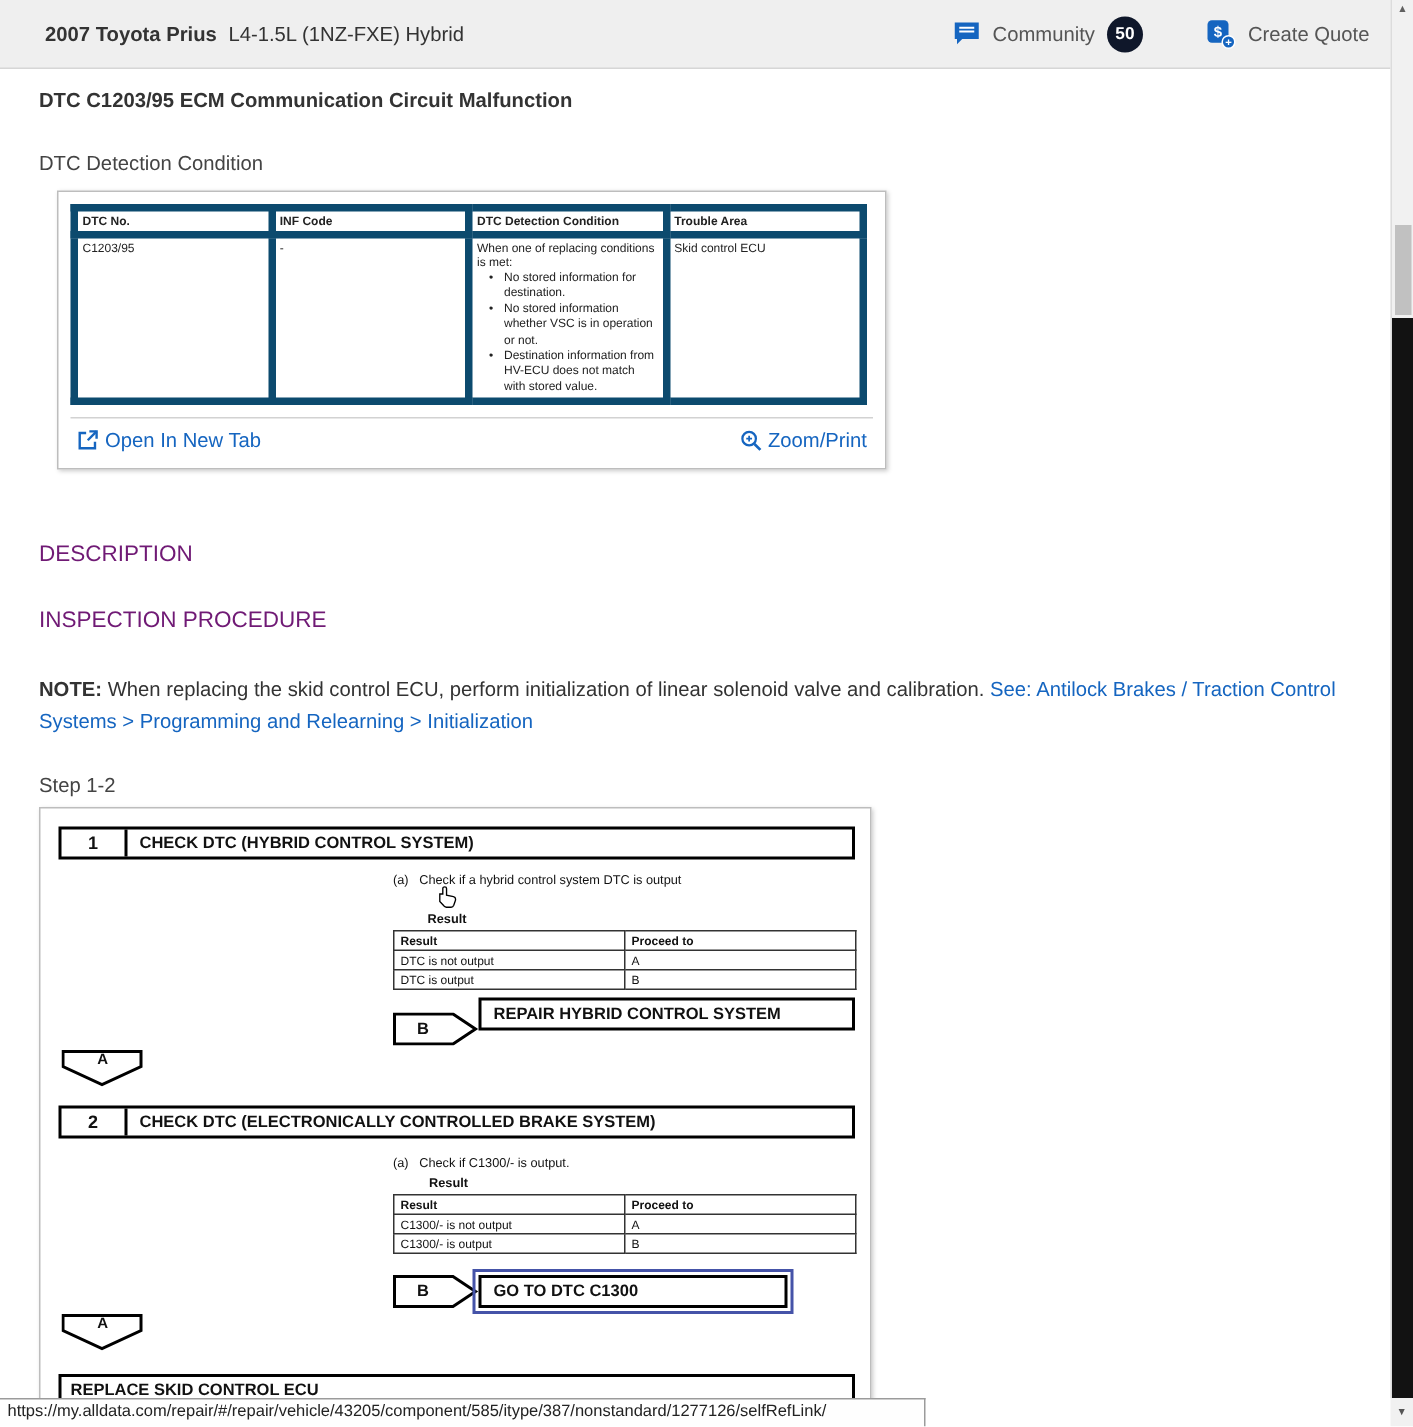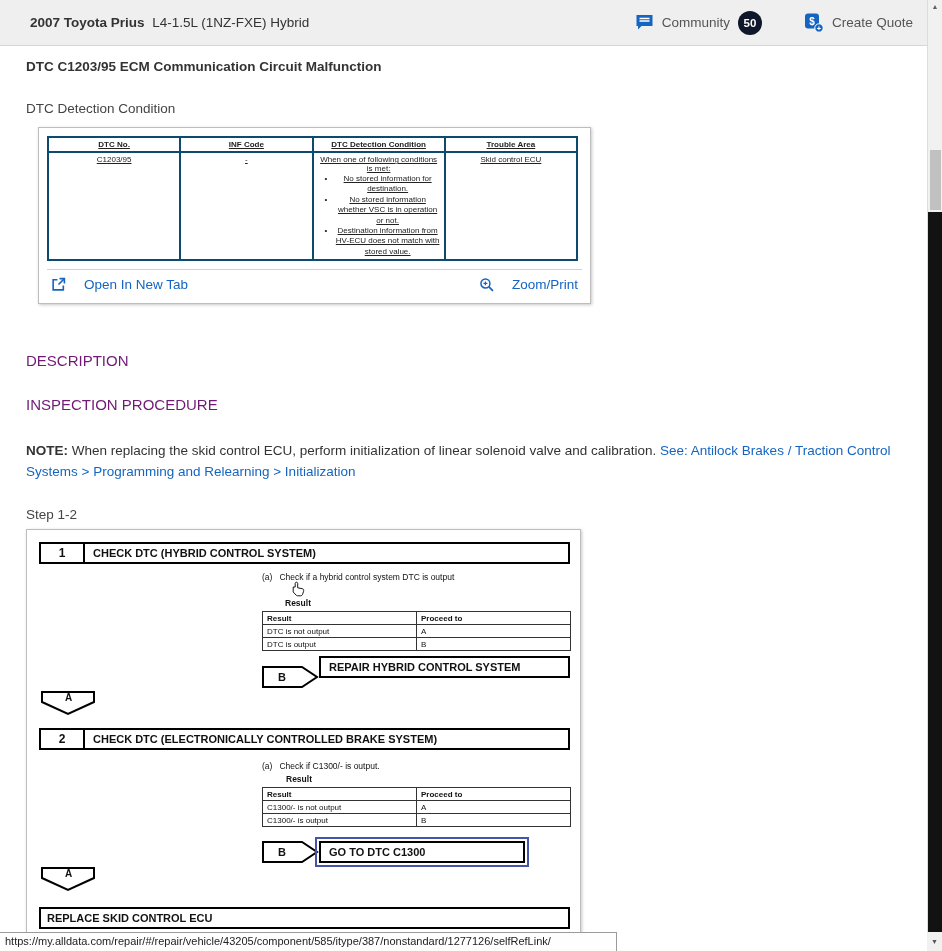--- a/index.html
+++ b/index.html
@@ -19,26 +19,26 @@
            line-height:24px; text-align:center; font-size:11.5px; font-weight:bold; }
 
   
   .content { position:absolute; top:46px; left:0; width:927px; height:886px; background:#fff; overflow:hidden; }
   .h-title { margin:13px 0 0 26px; font-size:13.5px; font-weight:bold; color:#333; }
   .sub-label { margin:27px 0 0 26px; font-size:13.5px; color:#444; }
   .panel { background:#fff; border:1px solid #bdbdbd; box-shadow:1px 1px 3px rgba(0,0,0,.22); }
   .panel1 { margin:11px 0 0 38px; width:553px; padding:8px; }
   .panel-footer { border-top:1px solid #d2d2d2; margin-top:8px; padding:7px 4px 3px 4px;
                   display:flex; justify-content:space-between; align-items:center; }
-  .ilink { display:flex; align-items:center; gap:18px; color:#1565c0; font-size:13.5px;
+  .ilink { display:flex; align-items:center; gap:4px; color:#1565c0; font-size:13.5px;
            text-decoration:none; cursor:pointer; }
 
   
   .dtc-table { border-collapse:collapse; width:531px; font-size:8px; color:#222; table-layout:fixed; }
-  .dtc-table th, .dtc-table td { border:2px solid #0c4a6e; padding:2px 3px; vertical-align:top; text-align:center;text-decoration:underline; }
+  .dtc-table th, .dtc-table td { border:5px solid #0c4a6e; padding:2px 3px; vertical-align:top; text-align:left; }
   .dtc-table th { font-weight:bold; height:13px; }
   .dtc-table td.tall { height:100px; }
   .cond ul { margin:1px 0 0; padding-left:8px; list-style:none; }
   .cond li { padding-left:10px; position:relative; line-height:1.3; }
   .cond li::before { content:"•"; position:absolute; left:0; }
 
   .h-section { margin-left:26px; font-size:15px; font-weight:normal; color:#701a75; }
   .desc { margin-top:48px; }
   .insp { margin-top:27px; }
   .note { margin:27px 0 0 26px; width:880px; font-size:13.5px; color:#333; line-height:21px; }
@@ -128,21 +128,21 @@
             <th>INF Code</th>
             <th>DTC Detection Condition</th>
             <th>Trouble Area</th>
           </tr>
         </thead>
         <tbody>
           <tr>
             <td class="tall">C1203/95</td>
             <td>-</td>
             <td class="cond">
-              <div>When one of following conditions is met:</div>
+              <div>When one of replacing conditions is met:</div>
               <ul>
                 <li>No stored information for destination.</li>
                 <li>No stored information whether VSC is in operation or not.</li>
                 <li>Destination information from HV-ECU does not match with stored value.</li>
               </ul>
             </td>
             <td>Skid control ECU</td>
           </tr>
         </tbody>
       </table>

